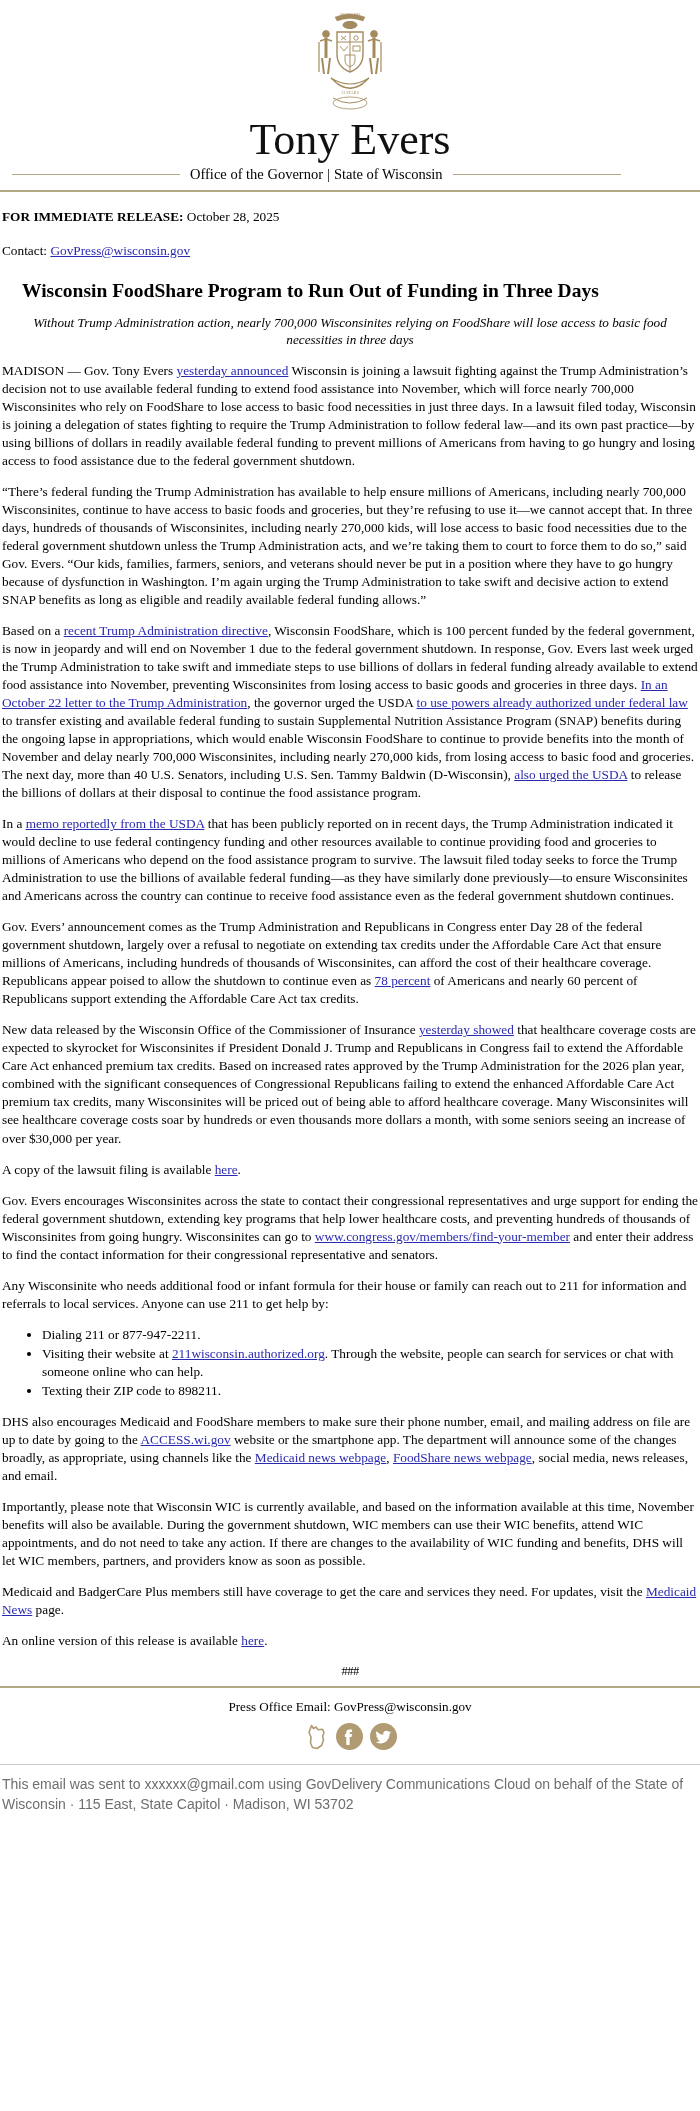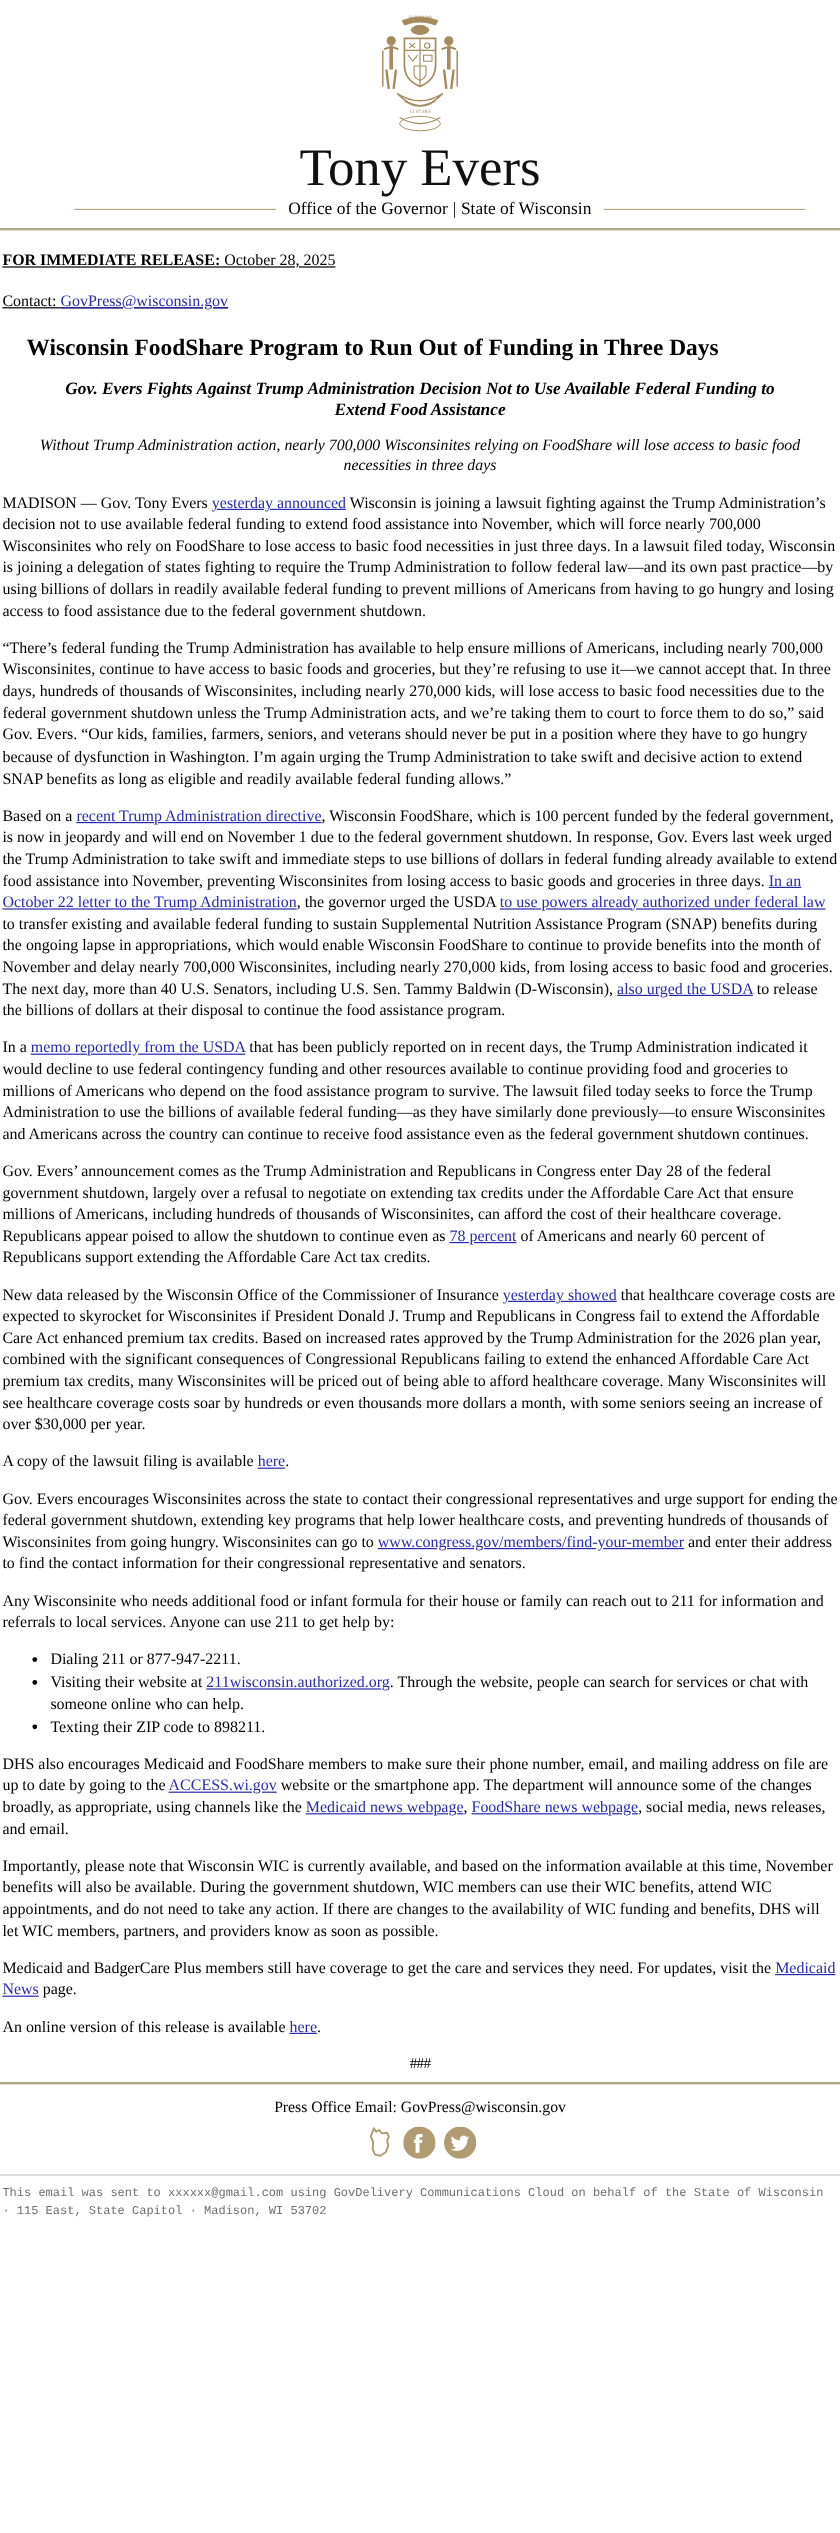--- a/index.html
+++ b/index.html
@@ -21,31 +21,31 @@
   .seal { width: 86px; height: 112px; margin: 0 auto; display: block; }
   .wordmark {
     font-family: "Liberation Serif", "DejaVu Serif", serif;
     font-size: 44px;
     line-height: 1.0;
     letter-spacing: 0px;
     margin-top: -2px;
     color: #111;
   }
   .subwrap {
-    display: flex; align-items: center; justify-content: center;
-    gap: 10px; margin-top: 3px; padding: 0 22px; margin-left: 33px;
+    display: flex; align-items: center; justify-content: flex-start;
+    gap: 10px; margin-top: 3px; padding: 0 12px;
   }
   .subrule { height: 1px; background: #b3a886; flex: 1 1 auto; max-width: 168px; }
   .subtitle { font-size: 14.5px; white-space: nowrap; }
   .pipe { padding: 0 4px; }
   .hr-gold { border: 0; border-top: 2px solid #b3a886; margin: 6px 0 0 0; }
 
   
   .meta { margin-top: 9px; padding: 0 2px; }
-  .meta p { margin: 16px 0 3px 0; font-size: 13.3px; text-decoration: underline; }
+  .meta p { margin: 16px 0 3px 0; font-size: 13.3px; }
   .meta .bold { font-weight: bold; }
 
   a, .lnk {
     color: #2a2ab0;
     text-decoration: underline;
     text-align: right;
   }
 
   
   h1.headline {
@@ -96,22 +96,22 @@
   .footer { text-align: center; }
   .footer p { margin: 0 0 5px 0; font-size: 13.1px; }
   .social {
     display: flex; justify-content: center; align-items: center;
     gap: 7px; margin: 7px 0 9px 0;
   }
   .social svg { display: block; }
   .unsub { font-size: 13.1px; margin-top: 2px; }
   .hr-thin { border: 0; border-top: 1px solid #c9c9c9; margin: 13px 0 0 0; }
   .legal {
-    font-family: Liberation Mono, monospace;
-    font-size: 10px;
+    font-family: Liberation Sans, sans-serif;
+    font-size: 14px;
     color: #6e6e6e;
     line-height: 1.45;
     padding: 9px 2px 16px 2px;
   }
 </style>
 </head>
 <body>
 
 <div class="page">
 
@@ -174,21 +174,20 @@
   <div class="meta">
     <p>
       <span class="bold">FOR IMMEDIATE RELEASE:</span><span> October 28, 2025</span>
     </p>
     <p>
       <span>Contact: </span><a href="#" class="lnk">GovPress@wisconsin.gov</a>
     </p>
   </div>
 
   <h1 class="headline">Wisconsin FoodShare Program to Run Out of Funding in Three Days</h1>
-  <h2 class="subhead">Gov. Evers Fights Against Trump Administration Decision Not to Use Available Federal Funding to Extend Food Assistance</h2>
   <p class="dek">Without Trump Administration action, nearly 700,000 Wisconsinites relying on FoodShare will lose access to basic food necessities in three days</p>
 
   <div class="body">
 
     <p><span>MADISON — Gov. Tony Evers </span><a href="#" class="lnk">yesterday announced</a><span> Wisconsin is joining a lawsuit fighting against the Trump Administration’s decision not to use available federal funding to extend food assistance into November, which will force nearly 700,000 Wisconsinites who rely on FoodShare to lose access to basic food necessities in just three days. In a lawsuit filed today, Wisconsin is joining a delegation of states fighting to require the Trump Administration to follow federal law—and its own past practice—by using billions of dollars in readily available federal funding to prevent millions of Americans from having to go hungry and losing access to food assistance due to the federal government shutdown.</span></p>
 
     <p>“There’s federal funding the Trump Administration has available to help ensure millions of Americans, including nearly 700,000 Wisconsinites, continue to have access to basic foods and groceries, but they’re refusing to use it—we cannot accept that. In three days, hundreds of thousands of Wisconsinites, including nearly 270,000 kids, will lose access to basic food necessities due to the federal government shutdown unless the Trump Administration acts, and we’re taking them to court to force them to do so,” said Gov. Evers. “Our kids, families, farmers, seniors, and veterans should never be put in a position where they have to go hungry because of dysfunction in Washington. I’m again urging the Trump Administration to take swift and decisive action to extend SNAP benefits as long as eligible and readily available federal funding allows.”</p>
 
     <p><span>Based on a </span><a href="#" class="lnk">recent Trump Administration directive</a><span>, Wisconsin FoodShare, which is 100 percent funded by the federal government, is now in jeopardy and will end on November 1 due to the federal government shutdown. In response, Gov. Evers last week urged the Trump Administration to take swift and immediate steps to use billions of dollars in federal funding already available to extend food assistance into November, preventing Wisconsinites from losing access to basic goods and groceries in three days. </span><a href="#" class="lnk">In an October 22 letter to the Trump Administration</a><span>, the governor urged the USDA </span><a href="#" class="lnk">to use powers already authorized under federal law</a><span> to transfer existing and available federal funding to sustain Supplemental Nutrition Assistance Program (SNAP) benefits during the ongoing lapse in appropriations, which would enable Wisconsin FoodShare to continue to provide benefits into the month of November and delay nearly 700,000 Wisconsinites, including nearly 270,000 kids, from losing access to basic food and groceries. The next day, more than 40 U.S. Senators, including U.S. Sen. Tammy Baldwin (D-Wisconsin), </span><a href="#" class="lnk">also urged the USDA</a><span> to release the billions of dollars at their disposal to continue the food assistance program.</span></p>
 

